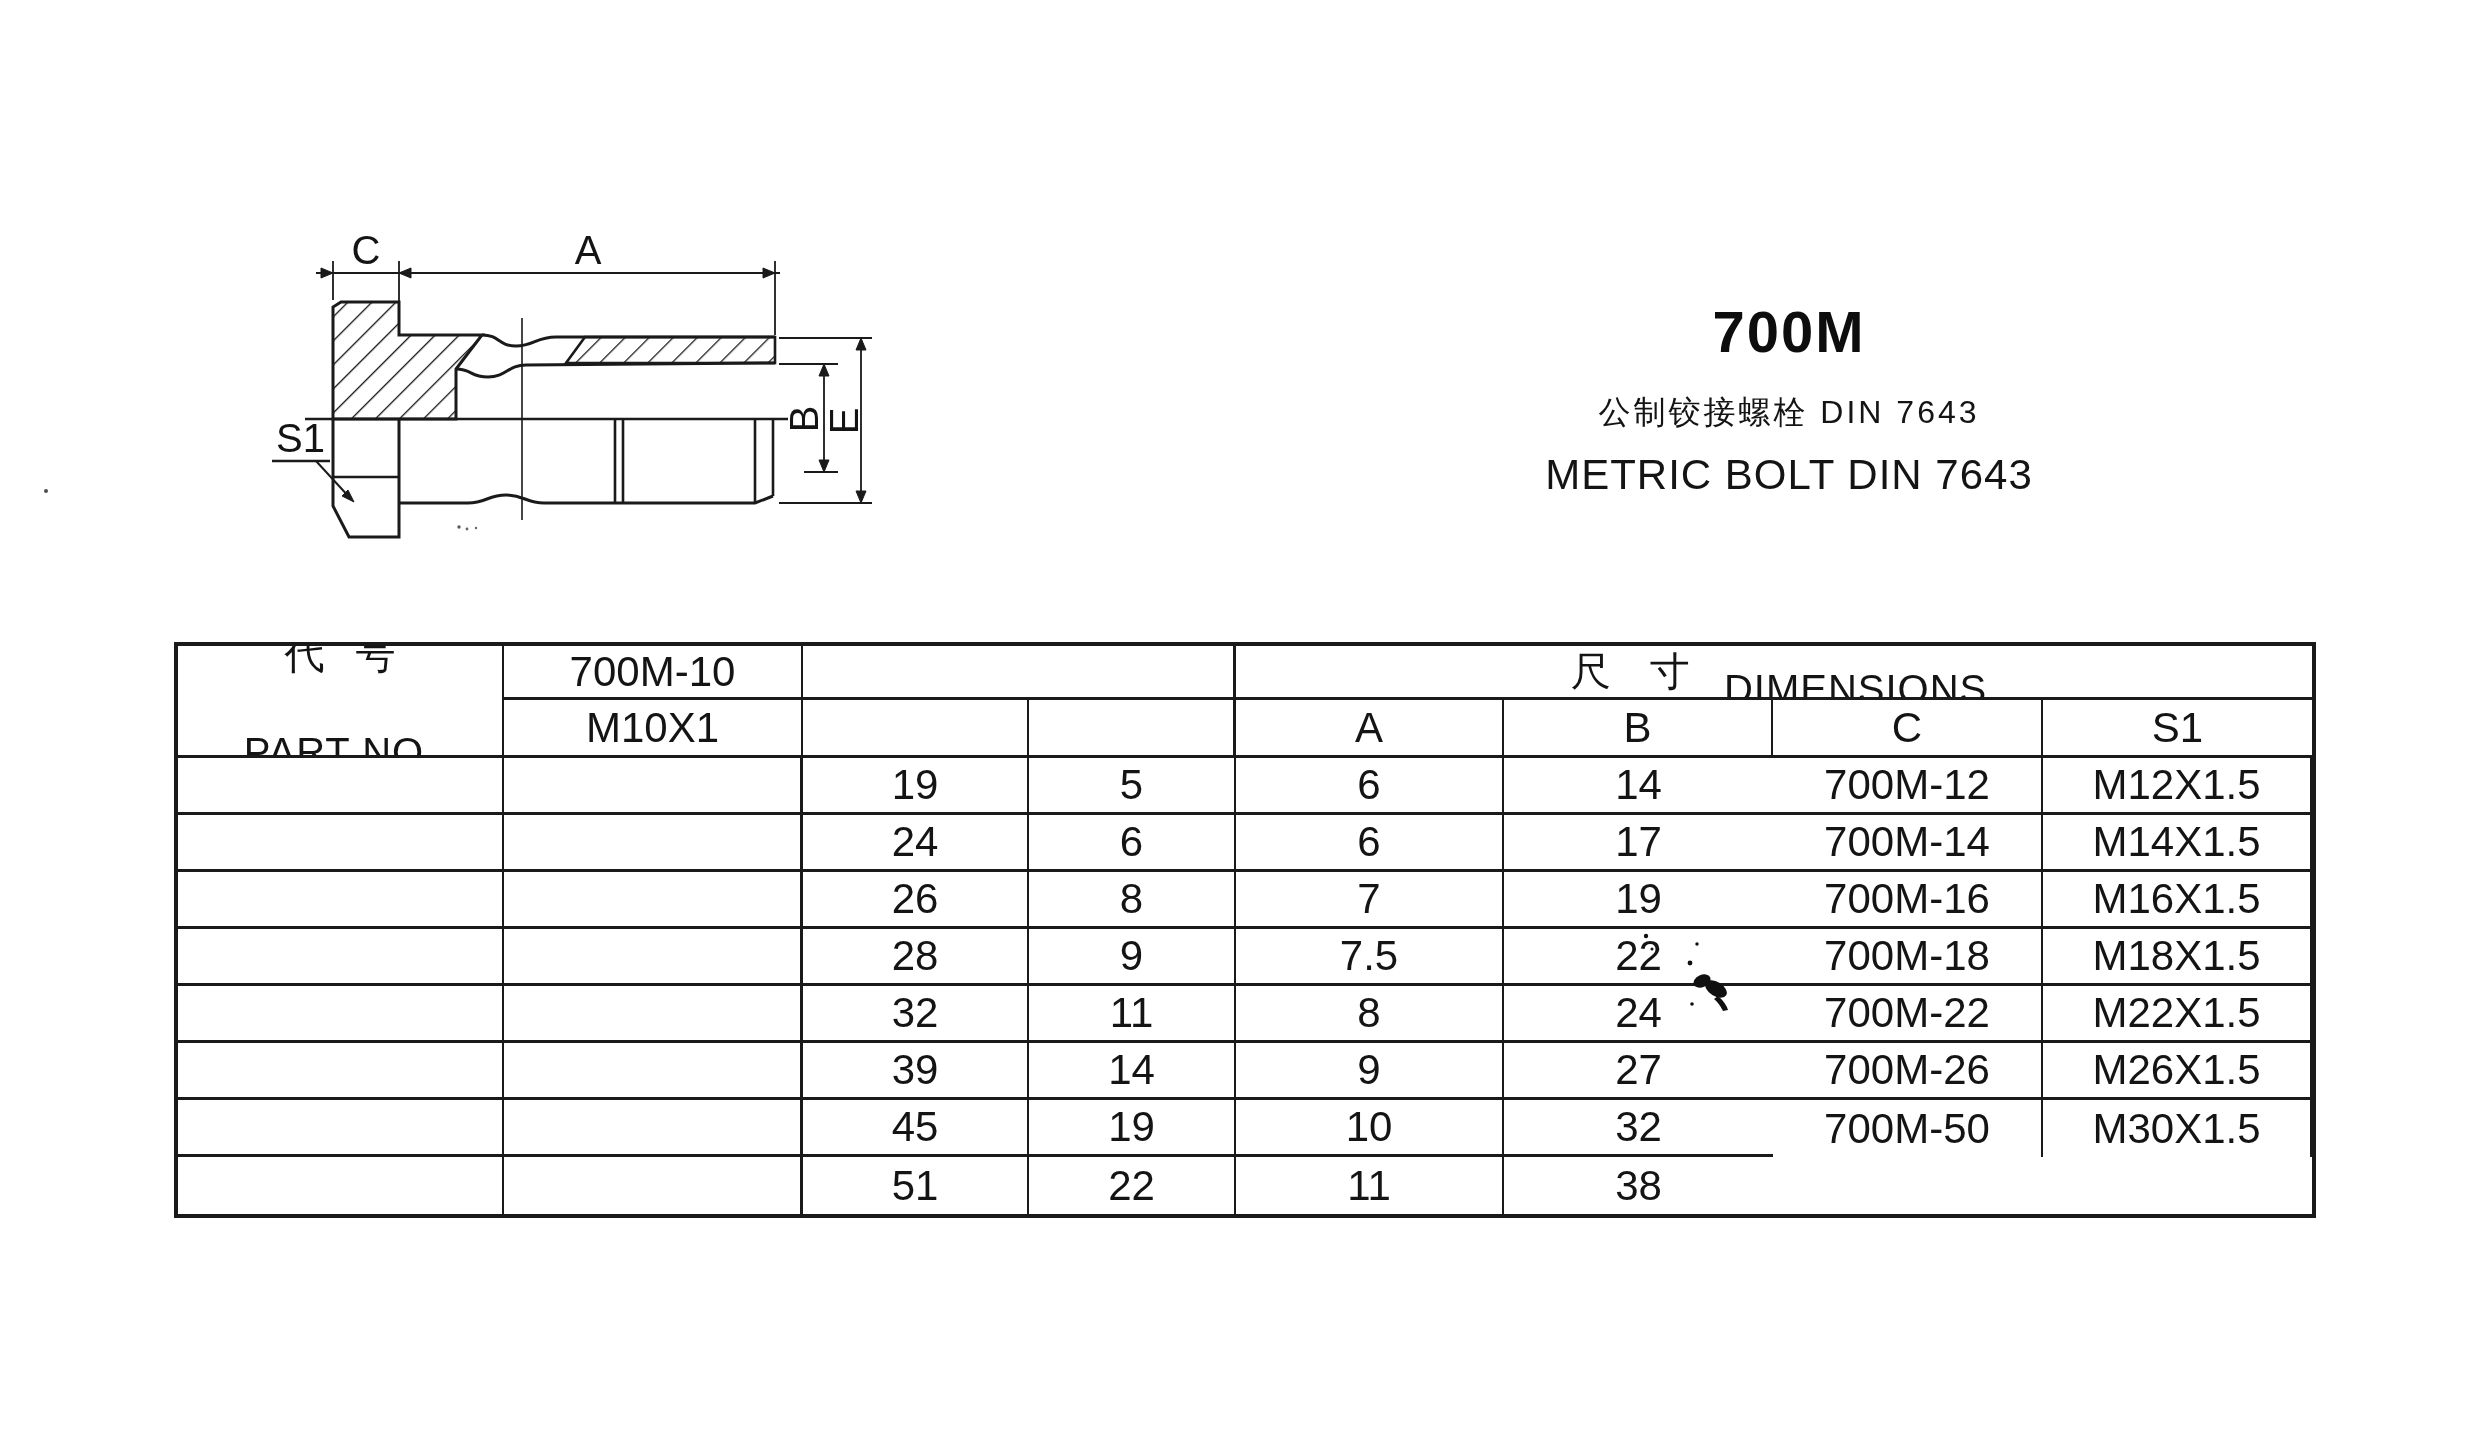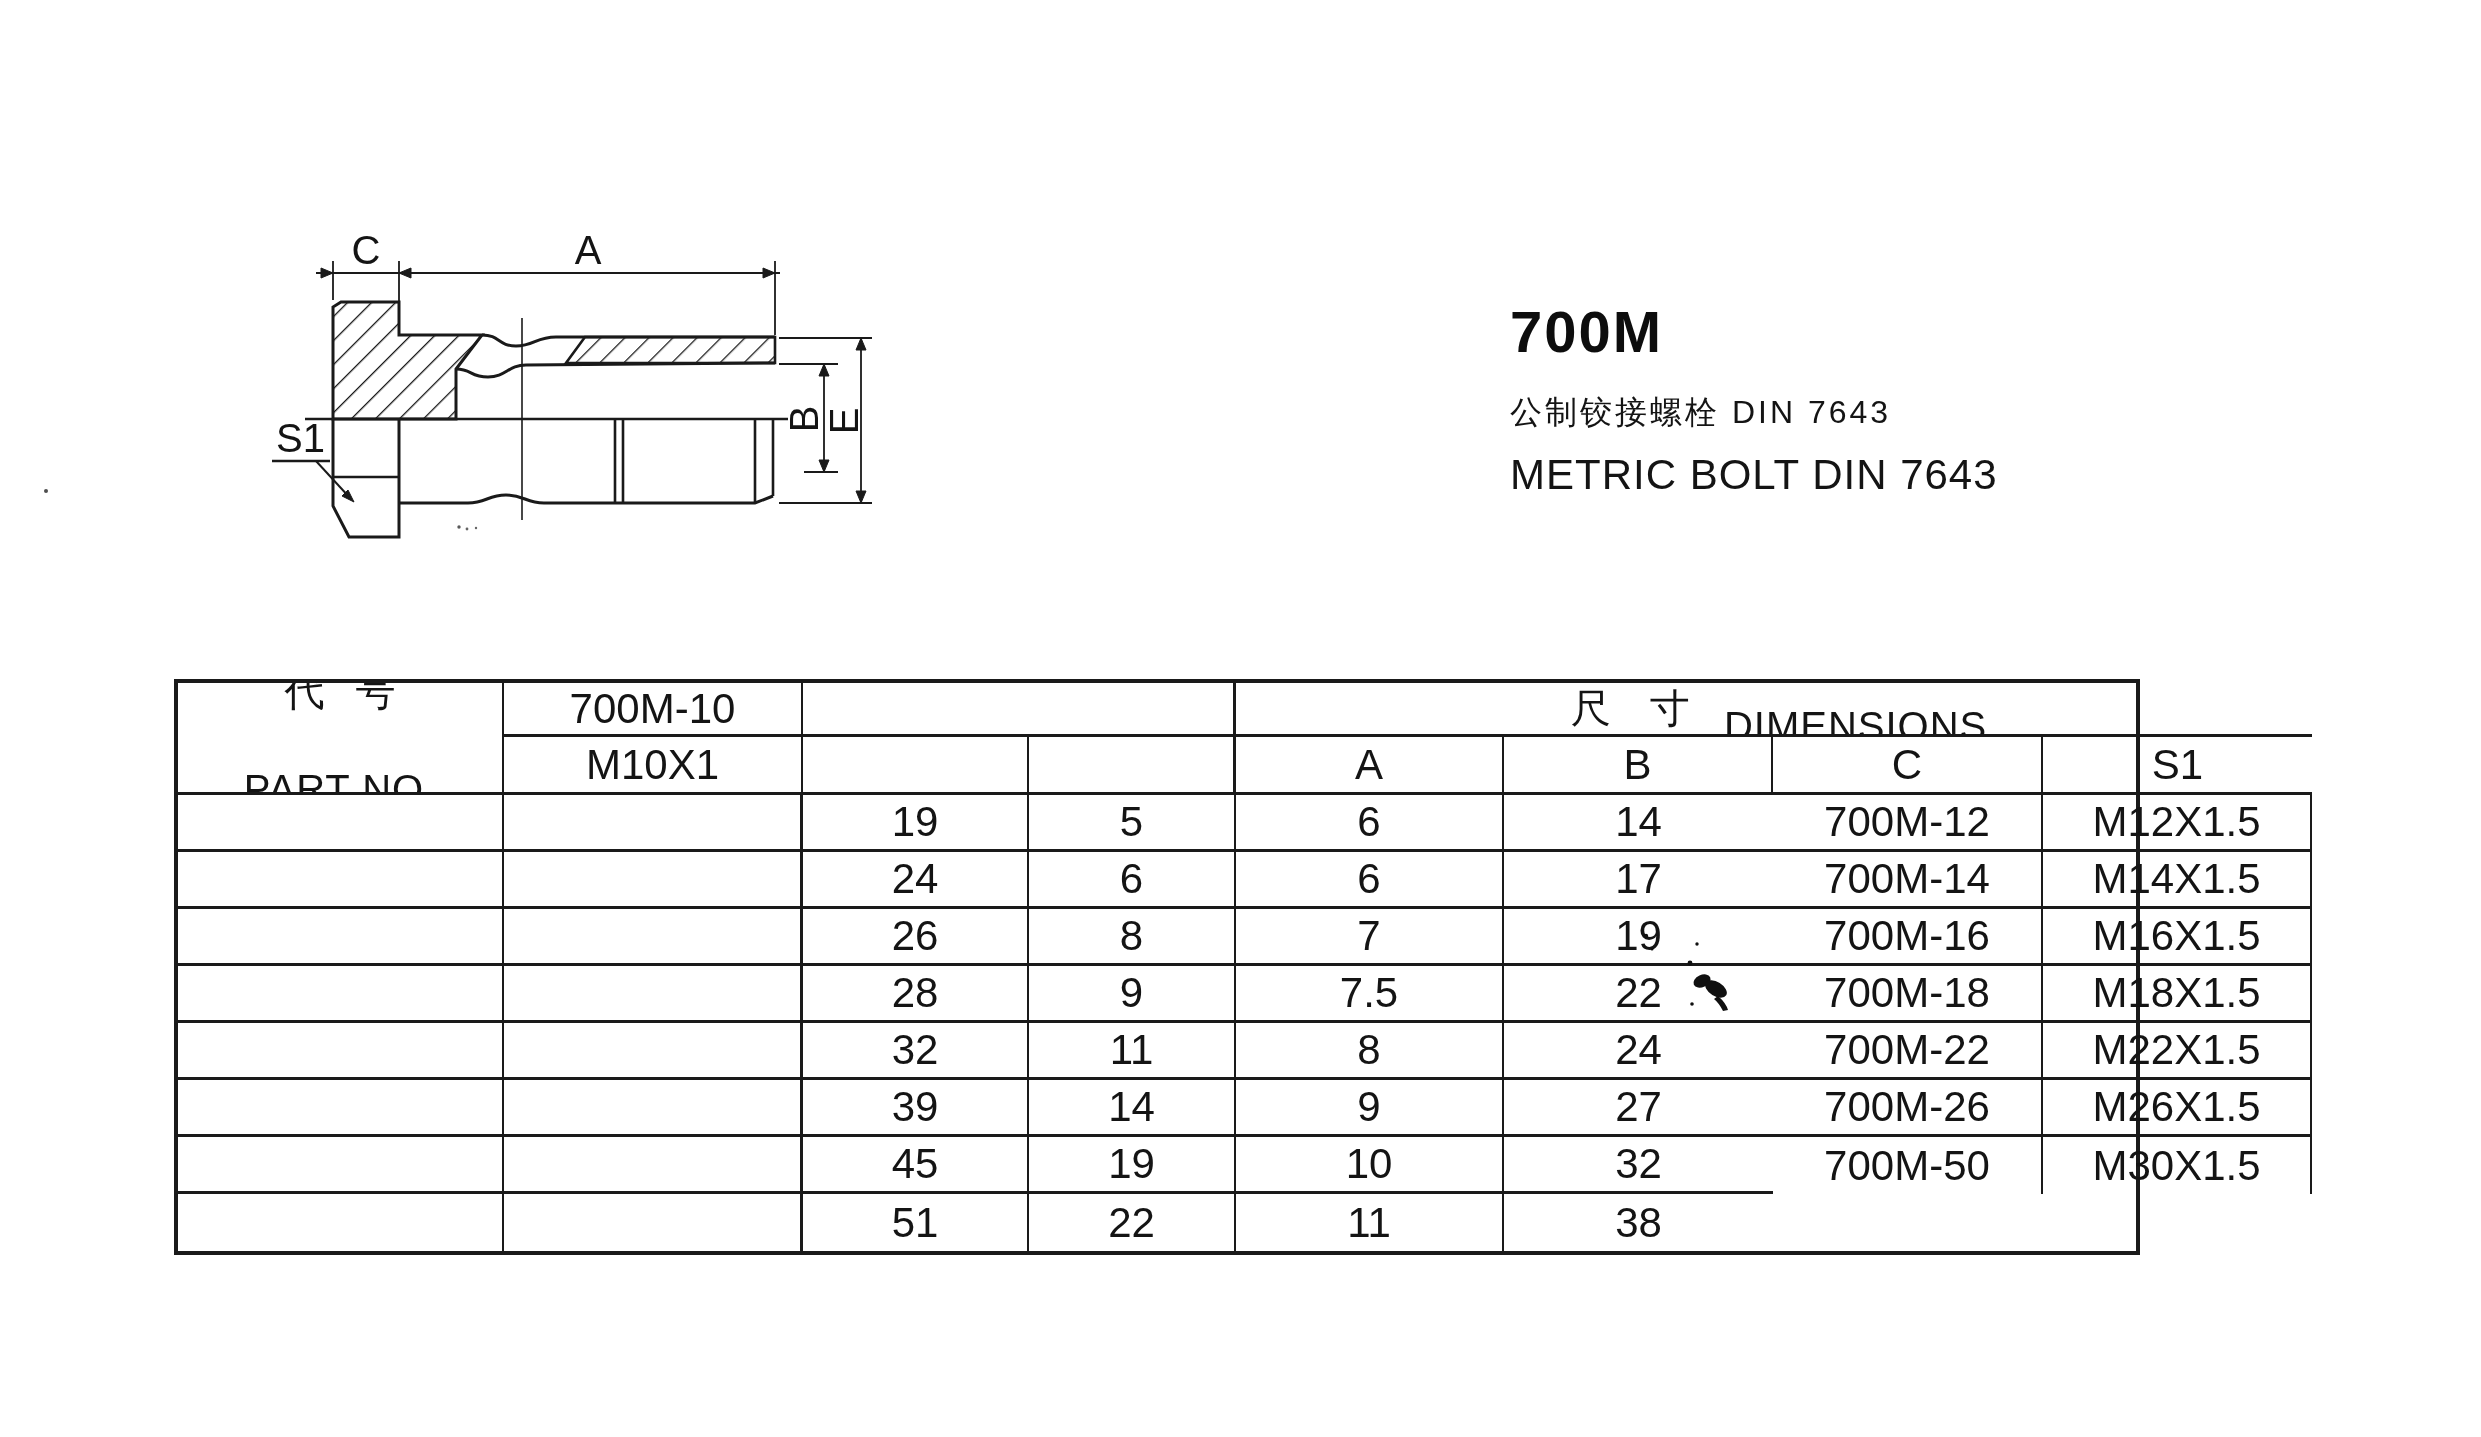--- a/index.html
+++ b/index.html
@@ -20,30 +20,30 @@
     position:absolute;left:0;top:0;width:2481px;height:1437px;
     z-index:5;pointer-events:none;
   }
   svg.draw text{
     font-family:"Liberation Sans", sans-serif;
     fill:var(--text);
     font-size:40px;
   }
   
   .titleblock{
-    position:absolute;left:1510px;top:298px;width:660px;
-    z-index:2;
+    position:absolute;left:1459px;top:298px;width:660px;
+    text-align:center;z-index:2;
   }
   .model{font-size:58px;font-weight:700;letter-spacing:2px;color:#0d0d0d;}
   .sub-cn{font-size:32px;margin-top:26px;letter-spacing:3px;white-space:nowrap;}
   .sub-en{font-size:42px;margin-top:16px;letter-spacing:1px;white-space:nowrap;}
   
   .tbl{
-    position:absolute;left:174px;top:679px;
-    width:1966px;height:576px;
+    position:absolute;left:174px;top:642px;
+    width:2142px;height:576px;
     box-sizing:border-box;
     border:4px solid var(--ink);
     display:grid;
     grid-template-columns:326px 299px 226px 207px 268px 269px 270px 269px;
     grid-template-rows:54px 58px repeat(8, 57px);
     z-index:1;
     font-size:42px;
   }
   .c{
     border-right:2px solid var(--ink);

